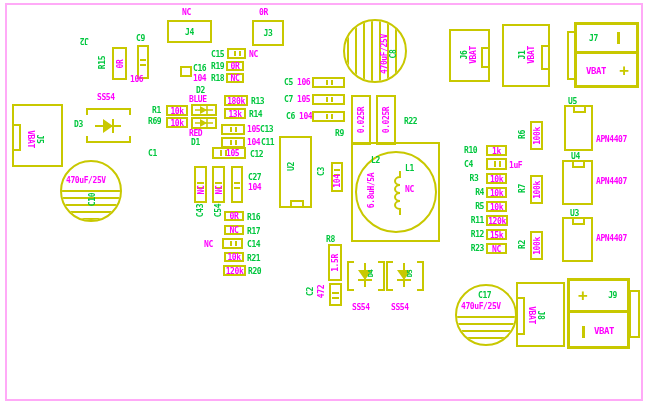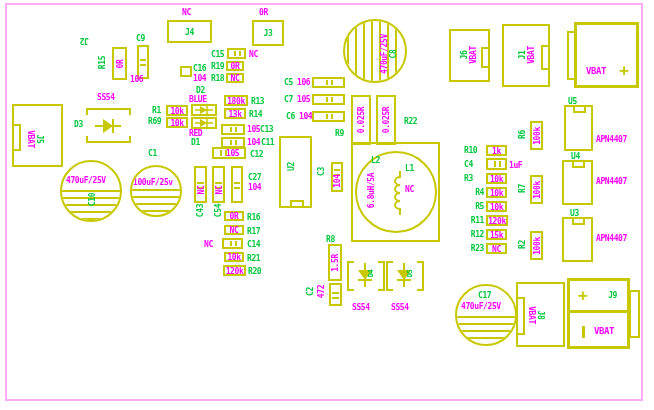--- a/index.html
+++ b/index.html
@@ -220,20 +220,24 @@
   </div>
   <div class="bx" style="left:502px;top:24px;width:48px;height:63px">
       <span class="notch" style="right:-2px;top:19px;width:9px;height:25px"></span>
     </div>
   <div class="vpair rot" style="left:509px;top:46px">
     <div class="g">J1</div>
     <div class="m">VBAT</div>
   </div>
   <div class="bx" style="left:567px;top:31px;width:10px;height:49px"></div>
   <div class="bx thk" style="left:574px;top:22px;width:65px;height:66px">
+    <div class="cell" style="position:absolute;left:0;right:0;top:0;height:29px;border-bottom:3px solid #c8c800">
+      <span class="g" style="margin-left:12px">J7</span>
+      <span class="minus" style="margin-left:auto;margin-right:16px"></span>
+    </div>
     <div class="cell" style="position:absolute;left:0;right:0;bottom:0;height:28px">
       <span class="m f9" style="margin-left:9px">VBAT</span>
       <span class="y plus" style="margin-left:auto;margin-right:7px">+</span>
     </div>
   </div>
 
   <div class="c g" style="left:568px;top:97px">U5</div>
   <div class="bx" style="left:564px;top:105px;width:29px;height:46px">
       <span class="notch" style="left:7px;top:-2px;width:13px;height:8px"></span>
     </div>
@@ -251,21 +255,21 @@
 
   <div class="c g" style="left:464px;top:146px;width:20px;text-align:left">R10</div>
   <div class="bx" style="left:486px;top:145px;width:21px;height:11px">
       <span class="v m">1k</span>
     </div>
   <div class="c g" style="left:464px;top:160px;width:20px;text-align:left">C4</div>
   <div class="bx" style="left:486px;top:158px;width:21px;height:12px">
       <b class="hb"></b>
     </div>
   <div class="c m" style="left:509px;top:161px">1uF</div>
-  <div class="c g" style="left:464px;top:174px;width:20px;text-align:left">R3</div>
+  <div class="c g" style="left:464px;top:174px;width:20px;text-align:center">R3</div>
   <div class="bx" style="left:486px;top:173px;width:21px;height:11px">
       <span class="v m">10k</span>
     </div>
   <div class="c g" style="left:464px;top:188px;width:20px;text-align:right">R4</div>
   <div class="bx" style="left:486px;top:187px;width:21px;height:11px">
       <span class="v m">10k</span>
     </div>
   <div class="c g" style="left:464px;top:202px;width:20px;text-align:right">R5</div>
   <div class="bx" style="left:486px;top:201px;width:21px;height:11px">
       <span class="v m">10k</span>
@@ -356,24 +360,20 @@
         <line x1="18" y1="2" x2="18" y2="16" stroke="#c8c800" stroke-width="2"></line>
     </svg>
   </div>
 
   <div class="circ" style="left:60px;top:160px;width:62px;height:62px">
     <div class="hatchb" style="height:30px"></div>
     <div class="c m" style="left:4px;top:14px">470uF/25V</div>
     <div class="rw g rot" style="left:10px;top:33px">C10</div>
   </div>
   <div class="c g" style="left:148px;top:149px">C1</div>
-  <div class="circ" style="left:130px;top:165px;width:52px;height:52px">
-    <div class="hatchb" style="height:26px"></div>
-    <div class="c m" style="left:1px;top:11px">100uF/25v</div>
-  </div>
   <div class="circ" style="left:455px;top:284px;width:62px;height:62px">
     <div class="hatchb" style="height:28px"></div>
     <div class="c g" style="left:21px;top:5px">C17</div>
     <div class="c m" style="left:4px;top:16px">470uF/25V</div>
   </div>
 
   <div class="bx" style="left:12px;top:104px;width:51px;height:63px">
       <span class="notch" style="left:-2px;top:18px;width:9px;height:27px"></span>
     </div>
   <div class="vpair rotcw" style="left:17px;top:130px">

